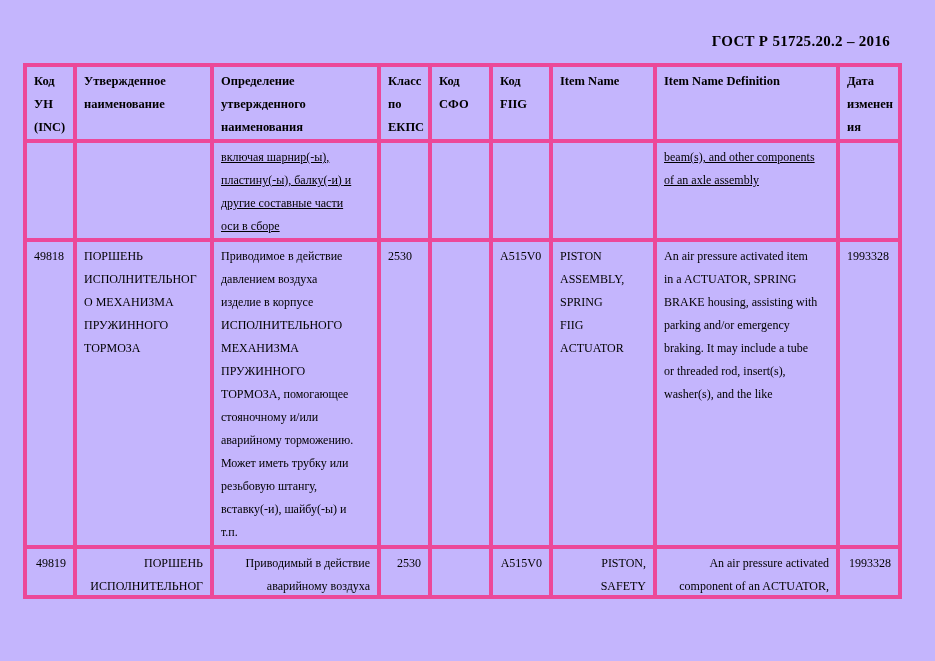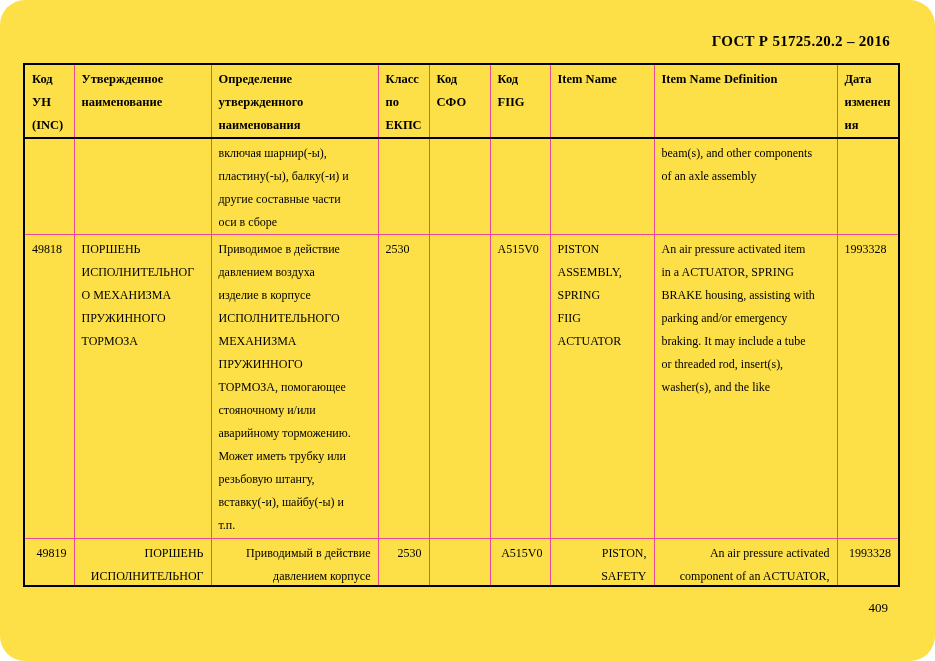--- a/index.html
+++ b/index.html
@@ -4,25 +4,24 @@
 <style>
   html, body {
     margin: 0;
     padding: 0;
     background: #ffffff;
   }
   .page {
     position: relative;
     width: 935px;
     height: 661px;
-    background: #fde047;
+    background: #c4b5fd;
     font-family: "Liberation Serif", "DejaVu Serif", serif;
     color: #000000;
     overflow: hidden;
-    border-radius: 25px;
   }
   .doc-header {
     position: absolute;
     top: 33px;
     left: 0;
     right: 45px;
     text-align: right;
     font-weight: bold;
     font-size: 15px;
     letter-spacing: 0.3px;
@@ -31,41 +30,41 @@
     position: absolute;
     top: 63px;
     left: 23px;
     width: 875px;
     border-collapse: collapse;
     table-layout: fixed;
     border: 2px solid #000000;
   }
   table.gost-table th,
   table.gost-table td {
-    border: 1px solid #ec4899;
+    border: 4px solid #ec4899;
     vertical-align: top;
     padding: 0;
     font-size: 12px;
     line-height: 23px;
     text-align: left;
     font-weight: normal;
     overflow: hidden;
   }
   table.gost-table thead th {
     font-weight: bold;
     font-size: 12.5px;
     border-bottom: 2px solid #000000;
     height: 71px;
   }
   .cw {
     padding: 3px 7px 0 7px;
     white-space: pre-line;
     overflow: hidden;
   }
-  tr.row-cont td { height: 92px; }
+  tr.row-cont td { height: 92px; text-decoration: underline; }
   tr.row-49818 td { height: 303px; }
   tr.row-49819 td { height: 46px; }
   tr.row-49819 .cw { height: 43px; text-align: right; }
   .page-number {
     position: absolute;
     top: 600px;
     left: 0;
     right: 47px;
     text-align: right;
     font-size: 13px;
@@ -224,21 +223,21 @@
       <tr class="row-49819">
         <td>
             <div class="cw">49819</div>
           </td>
         <td>
             <div class="cw">ПОРШЕНЬ
 ИСПОЛНИТЕЛЬНОГ</div>
           </td>
         <td>
             <div class="cw">Приводимый в действие
-давлением корпусе</div>
+аварийному воздуха</div>
           </td>
         <td>
             <div class="cw">2530</div>
           </td>
         <td>
             <div class="cw"></div>
           </td>
         <td>
             <div class="cw">A515V0</div>
           </td>
@@ -250,15 +249,14 @@
             <div class="cw">An air pressure activated
 component of an ACTUATOR,</div>
           </td>
         <td>
             <div class="cw">1993328</div>
           </td>
       </tr>
     </tbody>
   </table>
 
-  <div class="page-number">409</div>
 
 </div>
 
 </body></html>

